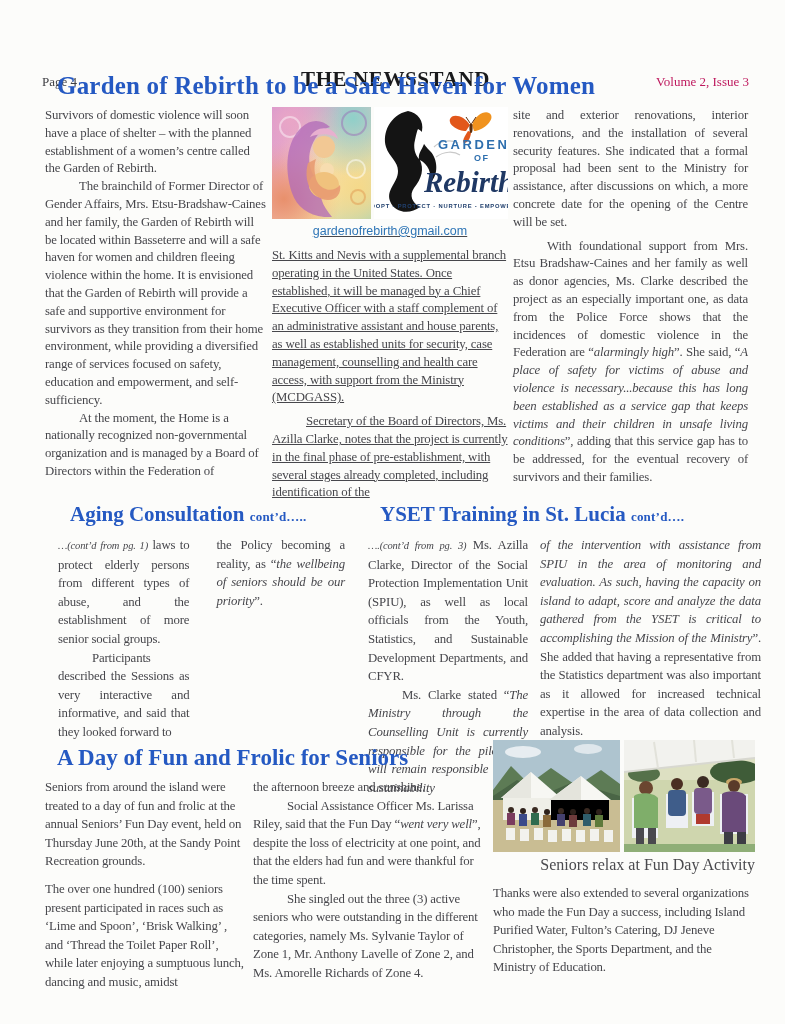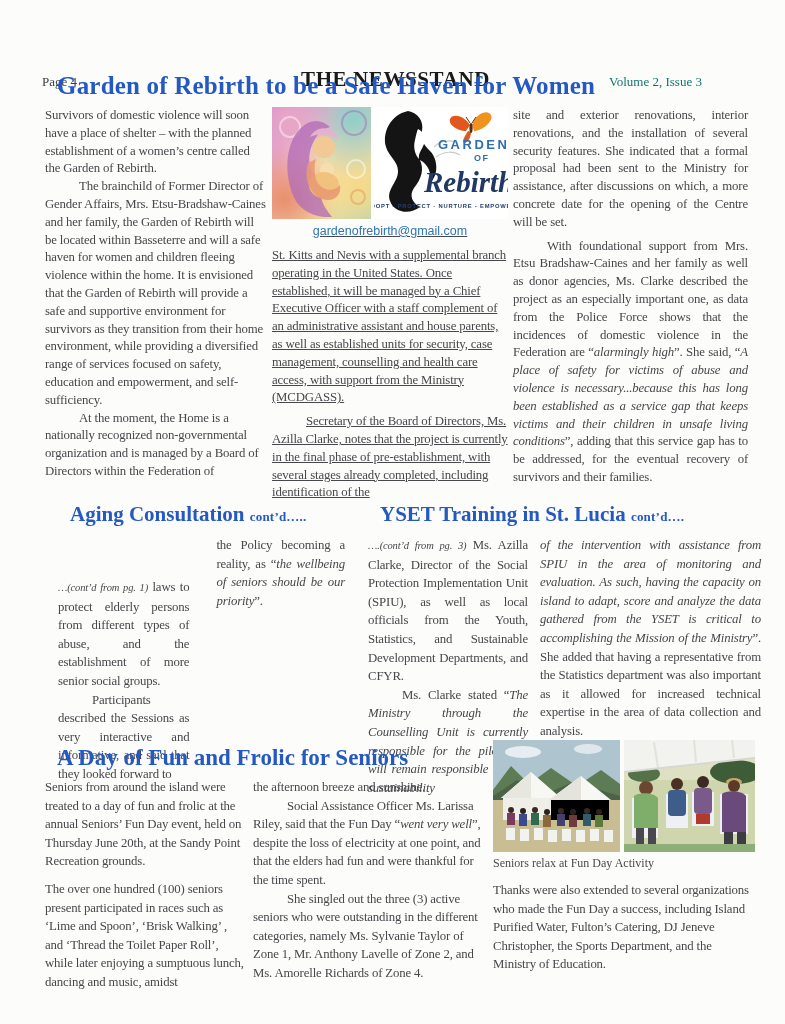--- a/index.html
+++ b/index.html
@@ -5,21 +5,21 @@
   html,body { margin:0; padding:0; background:#e8e8e8; }
   .page {
     position:relative; width:785px; height:1024px; margin:0 auto;
     background:#fcfcfa; overflow:hidden;
     font-family:"Liberation Serif","DejaVu Serif",serif; color:#47474c;
   }
   
   .hdr { position:absolute; top:42px; left:42px; right:36px; display:flex; align-items:baseline; }
   .hdr .pg  { width:140px; font-size:13px; color:#3e3e42;margin-top:32px; }
   .hdr .ttl { flex:1; text-align:center; font-size:21px; font-weight:bold; letter-spacing:.6px; color:#191a1c; }
-  .hdr .vol { width:140px; font-size:13px; color:#0f766e; }
+  .hdr .vol { width:140px; text-align:right; font-size:13px; color:#be185d; }
   
   .blue { color:#2559c2; }
   h1,h2 { font-family:"Liberation Serif",serif; font-weight:bold; margin:12px; }
   .contd { font-size:.62em; letter-spacing:.2px; }
   
   .bt { font-size:12.8px; line-height:17.8px; margin:0; letter-spacing:-0.15px; }
   .lh2 .bt { line-height:18.6px; }
   .ind  { text-indent:34px; }
   .ind2 { text-indent:56px; }
   .just { text-align:justify; }
@@ -47,36 +47,36 @@
       linear-gradient(135deg,#c98bd6,#f3b5c8 40%,#f8e1a8 72%,#9fd4c0);
   }
   .painting svg { position:absolute; inset:0; }
   .logo { width:134px; height:112px; background:#ffffff; flex:none; margin-left:3px; }
   .email { text-align:center; font-family:"Liberation Sans",sans-serif; font-size:12.5px;
            color:#2e75b6; margin:5px 0 9px 0; display:block; text-decoration:none; }
   
   #a2 { top:490px; left:58px; width:703px; display:flex; }
   #a2 h2 { font-size:21px; margin-bottom:9px; }
   .aging { width:287px; }
-  .aging .c1 { width:140px;margin-top:42px; }
+  .aging .c1 { width:140px; }
   .aging .c2 { width:137px; margin-left:27px; }
   .yset { width:393px; margin-left:23px; }
   .yset .c1 { width:160px; }
   .yset .c2 { width:221px; margin-left:12px; }
   
   #a3 { top:733px; left:45px; width:710px; }
   #a3 h2 { font-size:23px; margin-bottom:7px; }
   #a3 .c1 { width:200px; }
   #a3 .c2 { width:232px; margin-left:8px; }
   #a3 .c3 { width:262px; margin-left:8px; margin-top:-38px; }
   #a3 .c1 .bt { margin-bottom:9px; }
   .photos { display:flex; }
   .photos svg { display:block; }
   .photos .ph2 { margin-left:4px; }
-  .caption { text-align:left; font-size:12px; color:#4a4a4e; margin:4px 0 10px 0; }
+  .caption { text-align:right; font-size:16px; color:#4a4a4e; margin:4px 0 10px 0; }
 </style>
 </head>
 <body>
 
 <div class="page">
 
   <div class="hdr">
     <div class="pg">Page 4</div>
     <div class="ttl">THE NEWSSTAND</div>
     <div class="vol">Volume 2, Issue 3</div>

